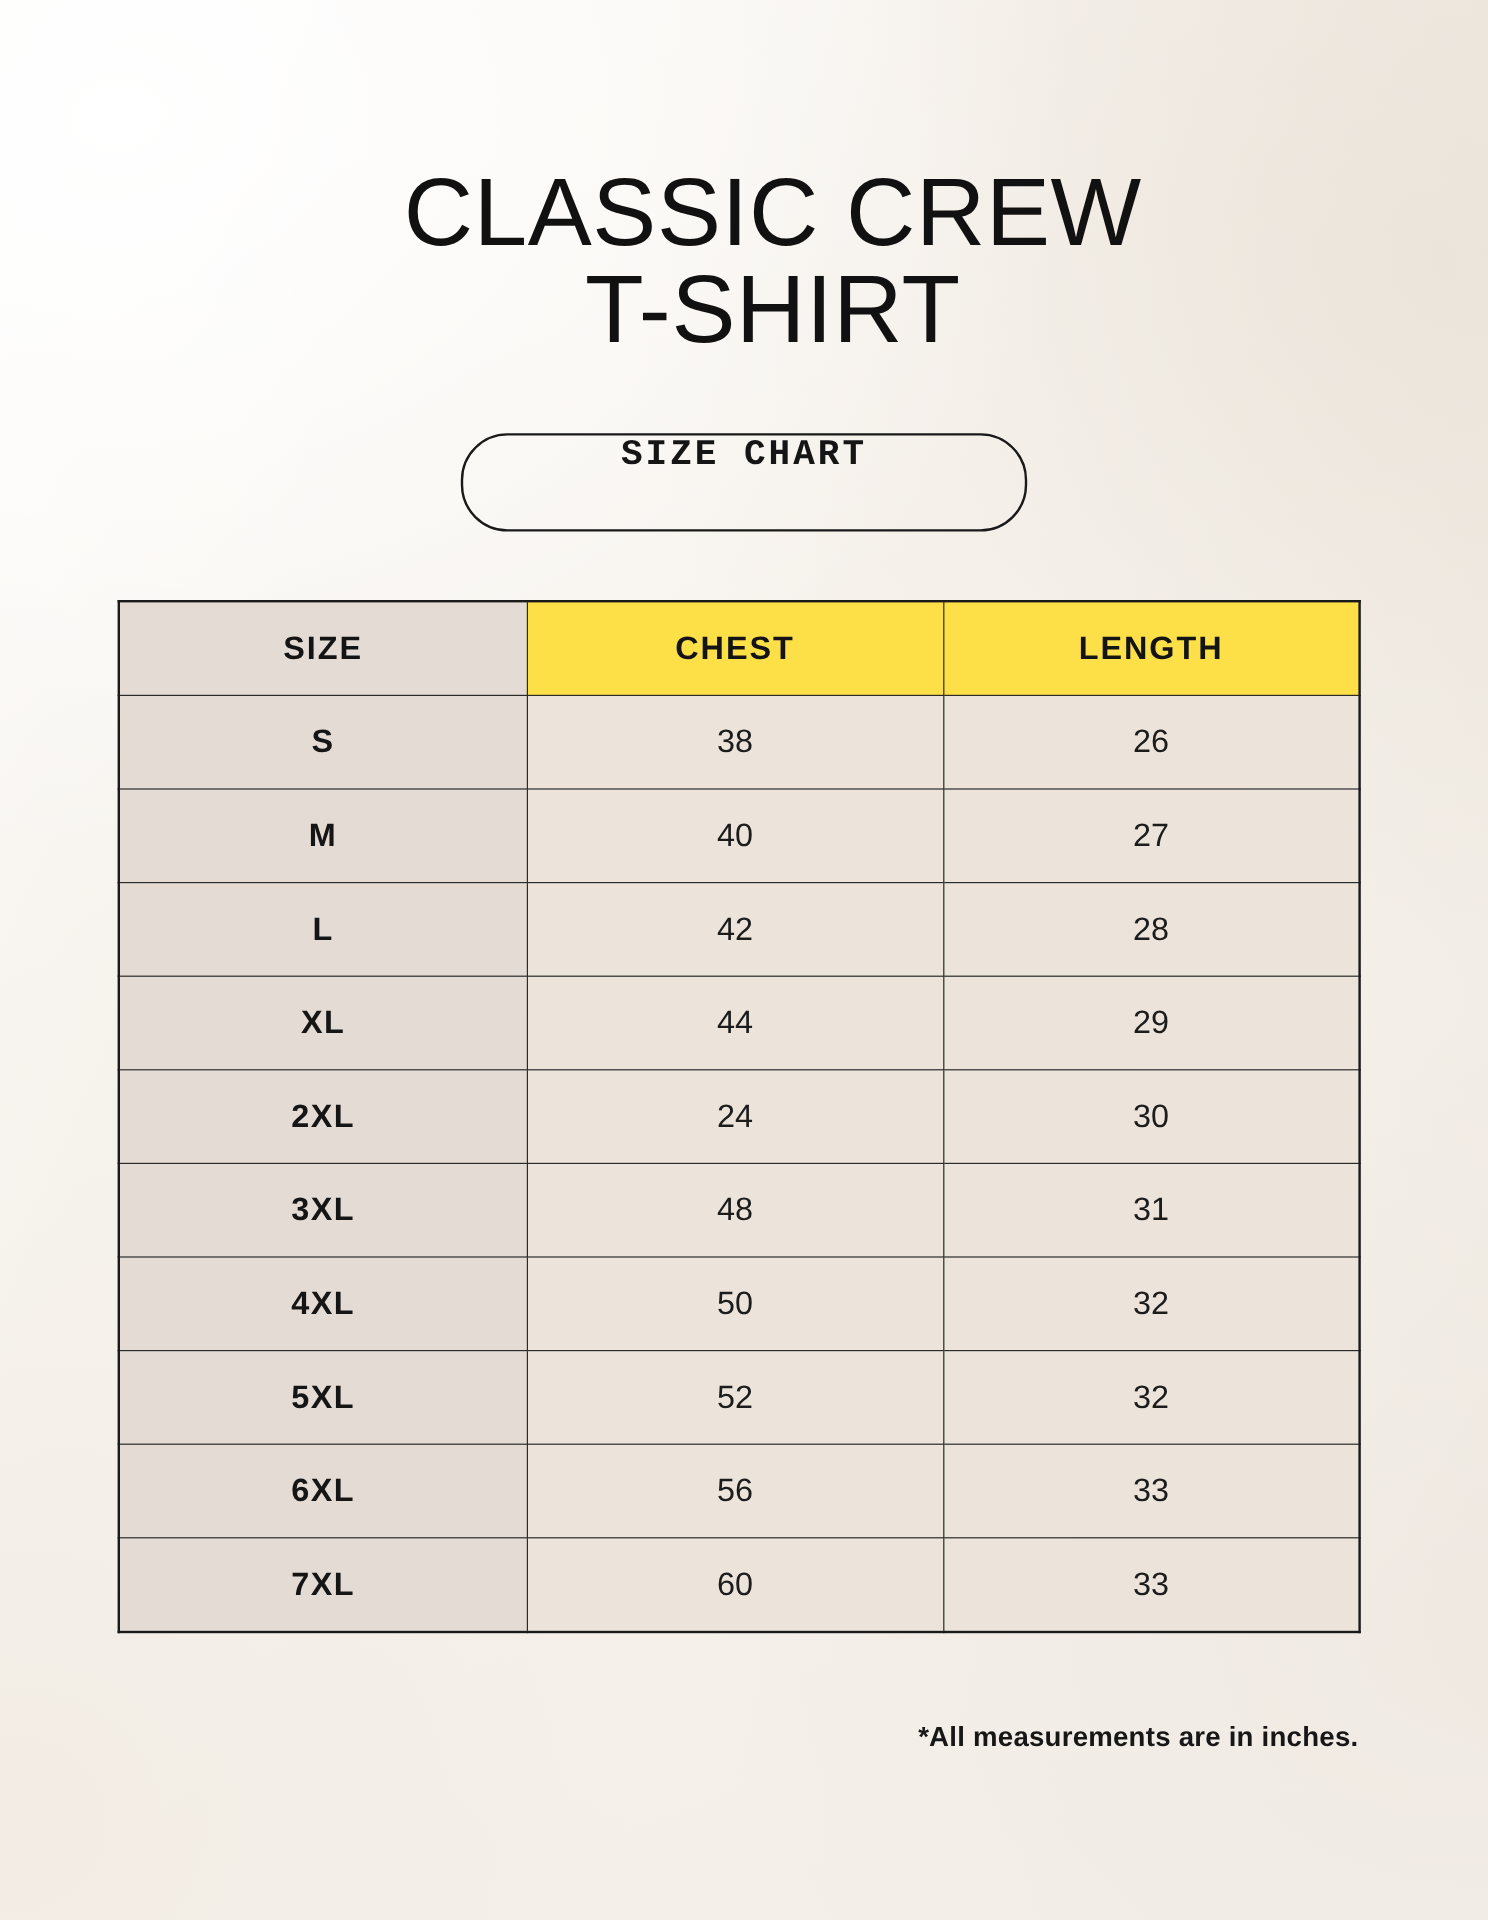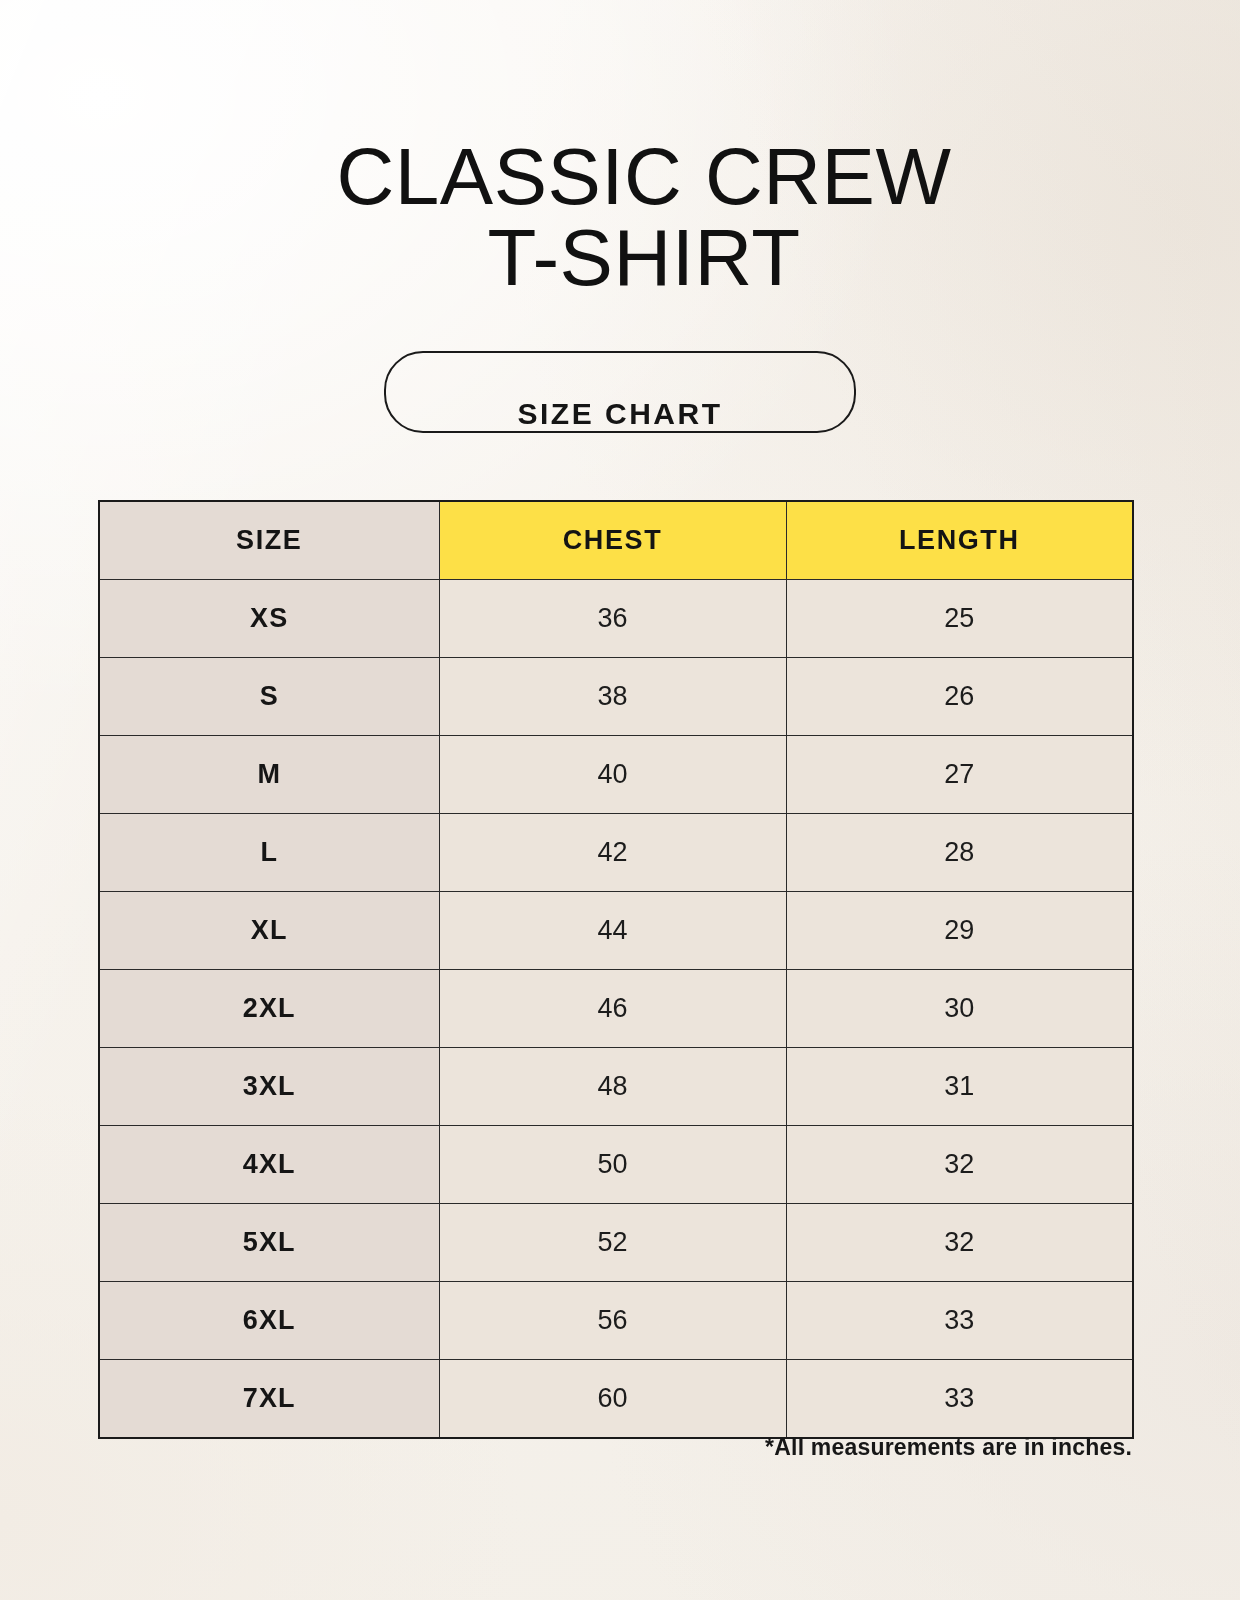--- a/index.html
+++ b/index.html
@@ -52,31 +52,32 @@
     line-height: 1.02;
     letter-spacing: 0.5px;
     color: #111111;
     font-weight: 400;
     white-space: pre-line;
     margin-left: 48px;
   }
 
   .pill {
     position: absolute;
-    top: 351px;
+    top: 361px;
     left: 50%;
     transform: translateX(-50%);
     width: 468px;
     height: 78px;
     border: 2px solid #1a1a1a;
     border-radius: 39px;
     display: flex;
-    align-items: flex-end;
+    align-items: flex-start;
     justify-content: center;
     background: transparent;
+    font-family: Liberation Mono, monospace;
   }
   .pill-label {
     font-size: 30px;
     font-weight: 700;
     letter-spacing: 2.5px;
     color: #151515;
   }
 
   .table-wrap {
     position: absolute;
@@ -161,25 +162,20 @@
       </colgroup>
       <thead>
         <tr>
           <th class="h-size">SIZE</th>
           <th class="h-measure">CHEST</th>
           <th class="h-measure">LENGTH</th>
         </tr>
       </thead>
       <tbody>
         <tr>
-          <td class="c-size">XS</td>
-          <td class="c-val">36</td>
-          <td class="c-val">25</td>
-        </tr>
-        <tr>
           <td class="c-size">S</td>
           <td class="c-val">38</td>
           <td class="c-val">26</td>
         </tr>
         <tr>
           <td class="c-size">M</td>
           <td class="c-val">40</td>
           <td class="c-val">27</td>
         </tr>
         <tr>
@@ -187,21 +183,21 @@
           <td class="c-val">42</td>
           <td class="c-val">28</td>
         </tr>
         <tr>
           <td class="c-size">XL</td>
           <td class="c-val">44</td>
           <td class="c-val">29</td>
         </tr>
         <tr>
           <td class="c-size">2XL</td>
-          <td class="c-val">46</td>
+          <td class="c-val">24</td>
           <td class="c-val">30</td>
         </tr>
         <tr>
           <td class="c-size">3XL</td>
           <td class="c-val">48</td>
           <td class="c-val">31</td>
         </tr>
         <tr>
           <td class="c-size">4XL</td>
           <td class="c-val">50</td>

